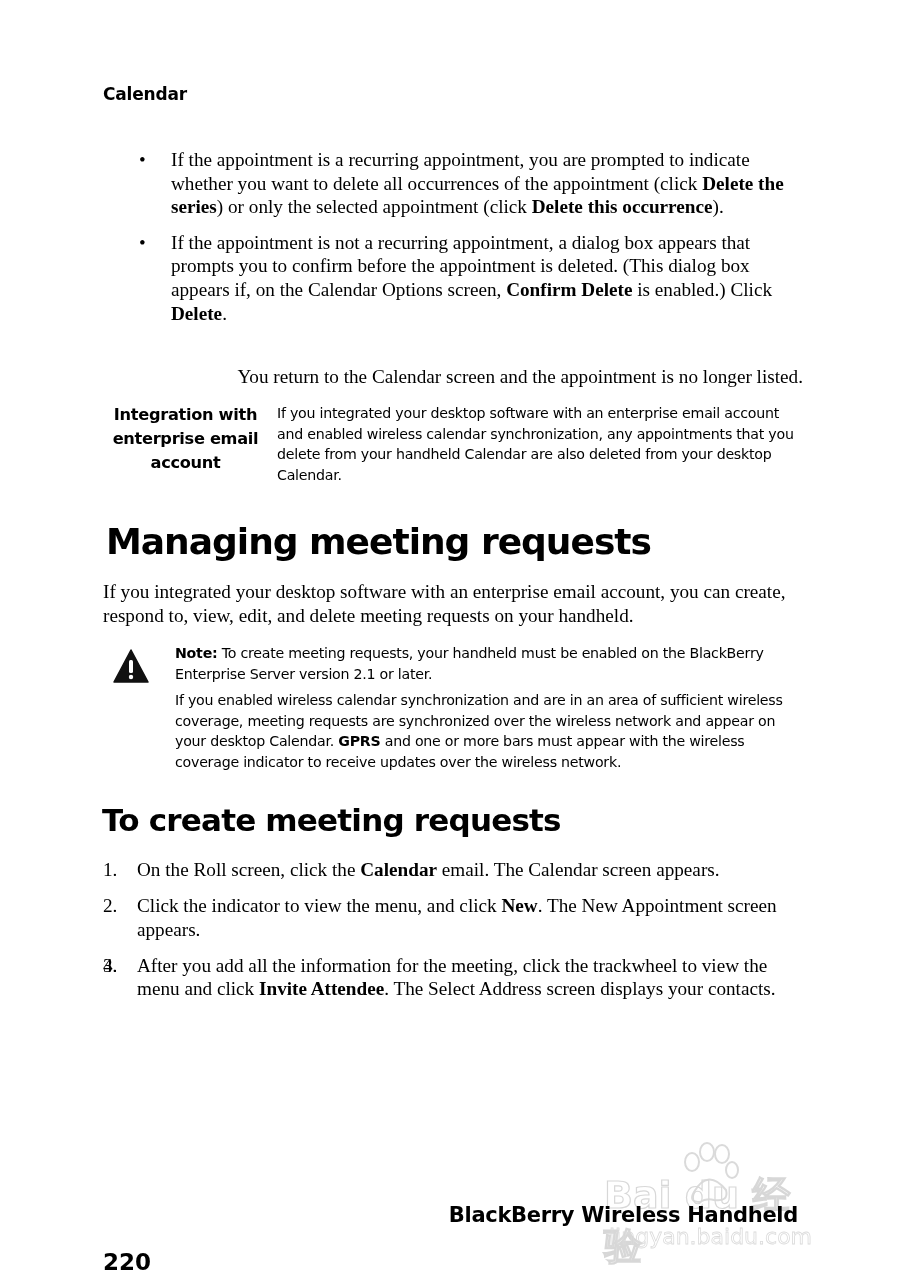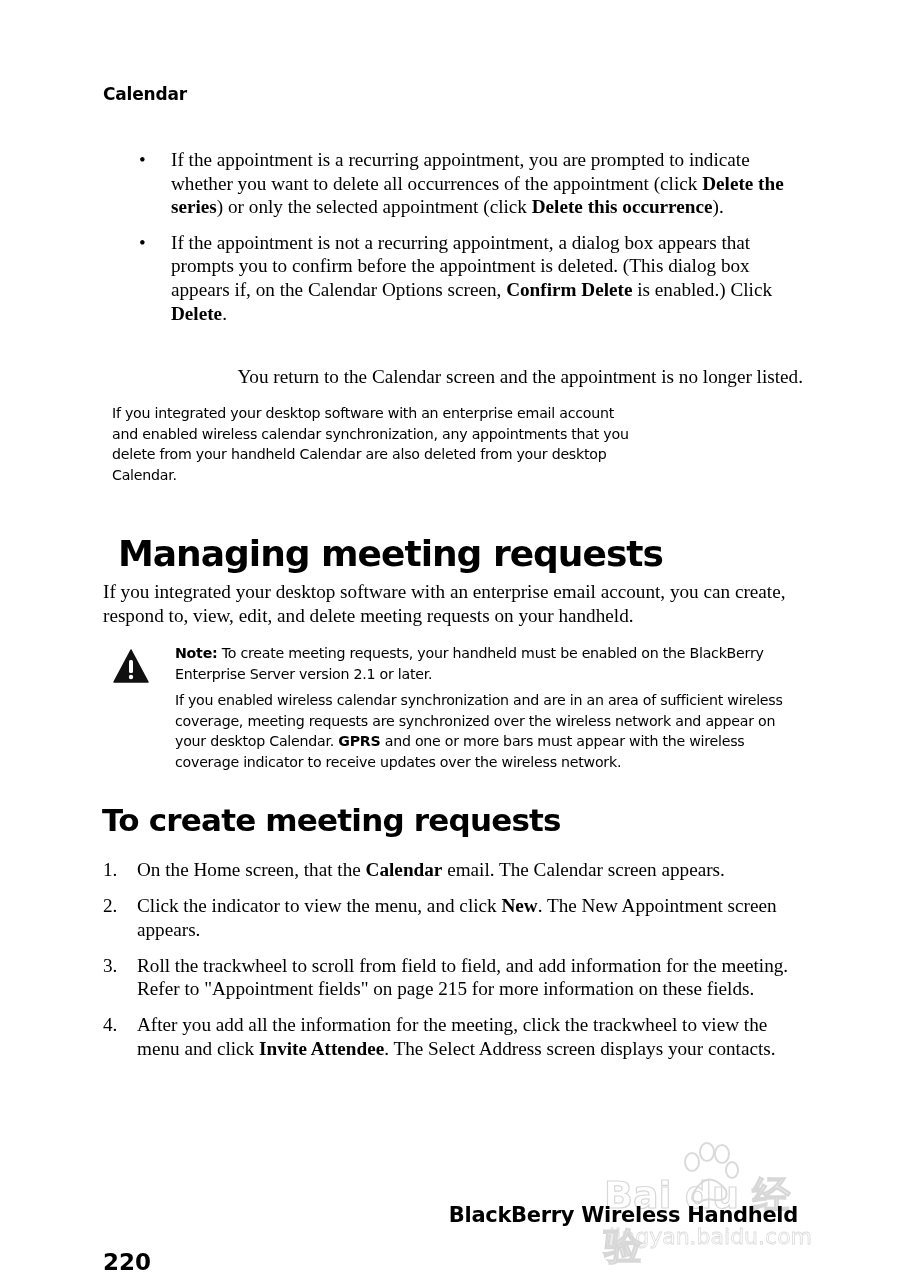--- a/index.html
+++ b/index.html
@@ -79,21 +79,21 @@
       letter-spacing: -0.25px;
     }
 
     .h1 {
       position: absolute;
       left: 102px;
       top: 517px;
       font-size: 36px;
       font-weight: bold;
       letter-spacing: -1px;
-      margin: 16px;
+      margin: 4px;
     }
     .h2 {
       position: absolute;
       left: 102px;
       top: 802px;
       font-size: 31px;
       font-weight: bold;
       letter-spacing: -0.8px;
       margin: 0;
       text-align: right;
@@ -208,20 +208,21 @@
   </li>
   <li class="bullet-item">
     <span class="bullet-dot">•</span>
     <span>If the appointment is not a recurring appointment, a dialog box appears that prompts you to confirm before the appointment is deleted. (This dialog box appears if, on the Calendar Options screen, </span><b>Confirm Delete</b><span> is enabled.) Click </span><b>Delete</b><span>.</span>
   </li>
 </ul>
 
 <div class="para serif" style="top:365px;text-align:right;">You return to the Calendar screen and the appointment is no longer listed.</div>
 
 <div class="side-note sans">
+  <div class="side-label">Integration with enterprise email account</div>
   <div class="side-text">If you integrated your desktop software with an enterprise email account and enabled wireless calendar synchronization, any appointments that you delete from your handheld Calendar are also deleted from your desktop Calendar.</div>
 </div>
 
 <h1 class="h1 sans">Managing meeting requests</h1>
 
 <div class="para serif" style="top:580px;">If you integrated your desktop software with an enterprise email account, you can create, respond to, view, edit, and delete meeting requests on your handheld.</div>
 
 <div class="note-block sans">
   <svg class="warn-icon" viewBox="0 0 36 34">
     <path d="M18 1 L35 33 L1 33 Z" fill="#111" stroke="#111" stroke-width="1.5" stroke-linejoin="round"></path>
@@ -232,29 +233,29 @@
     <p><b>Note:</b><span> To create meeting requests, your handheld must be enabled on the BlackBerry Enterprise Server version 2.1 or later.</span></p>
     <p><span>If you enabled wireless calendar synchronization and are in an area of sufficient wireless coverage, meeting requests are synchronized over the wireless network and appear on your desktop Calendar. </span><b>GPRS</b><span> and one or more bars must appear with the wireless coverage indicator to receive updates over the wireless network.</span></p>
   </div>
 </div>
 
 <h2 class="h2 sans">To create meeting requests</h2>
 
 <ol class="steps serif">
   <li class="step-item">
     <span class="step-num">1.</span>
-    <span>On the Home screen, that the </span><b>Calendar</b><span> email. The Calendar screen appears.</span>
+    <span>On the Roll screen, click the </span><b>Calendar</b><span> email. The Calendar screen appears.</span>
   </li>
   <li class="step-item">
     <span class="step-num">2.</span>
     <span>Click the indicator to view the menu, and click </span><b>New</b><span>. The New Appointment screen appears.</span>
   </li>
   <li class="step-item">
     <span class="step-num">3.</span>
-    <span>Roll the trackwheel to scroll from field to field, and add information for the meeting. Refer to "Appointment fields" on page 215 for more information on these fields.</span><b></b><span></span>
+    <b></b><span></span>
   </li>
   <li class="step-item">
     <span class="step-num">4.</span>
     <span>After you add all the information for the meeting, click the trackwheel to view the menu and click </span><b>Invite Attendee</b><span>. The Select Address screen displays your contacts.</span>
   </li>
 </ol>
 
 <div class="watermark">
   <svg class="wm-paw" viewBox="0 0 70 70">
     <g fill="none" stroke="#bdbdbd" stroke-width="2">

